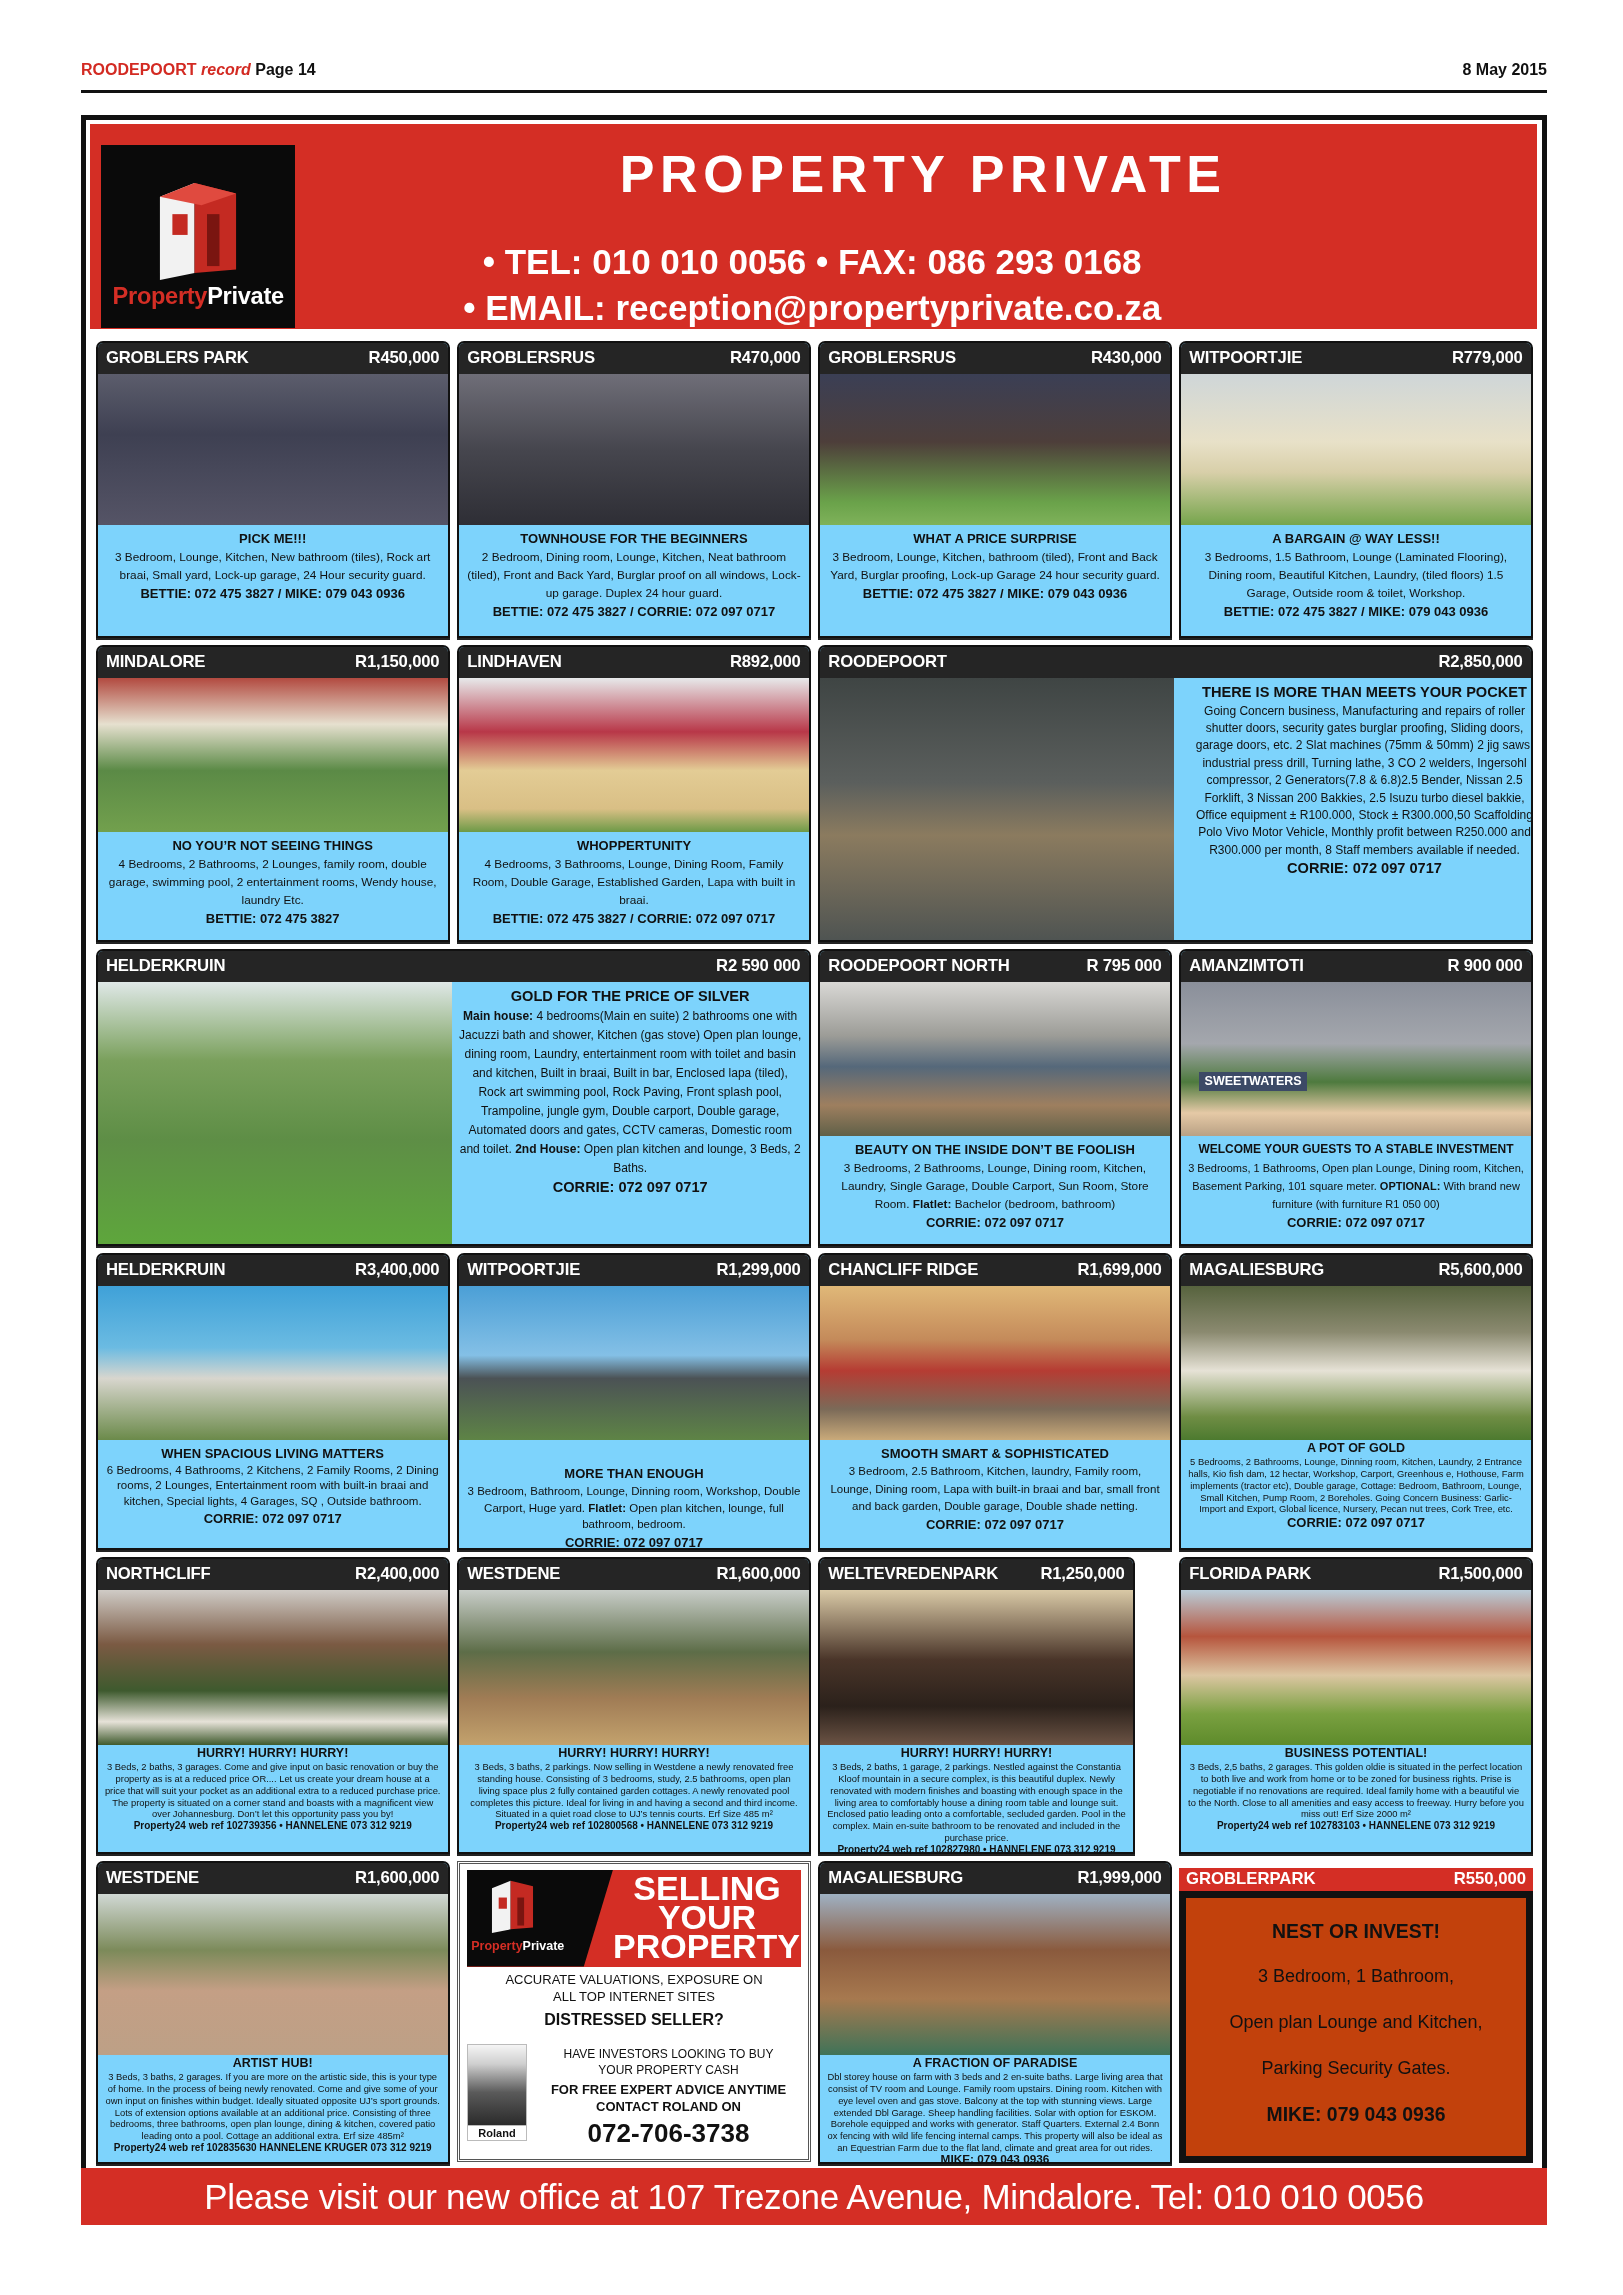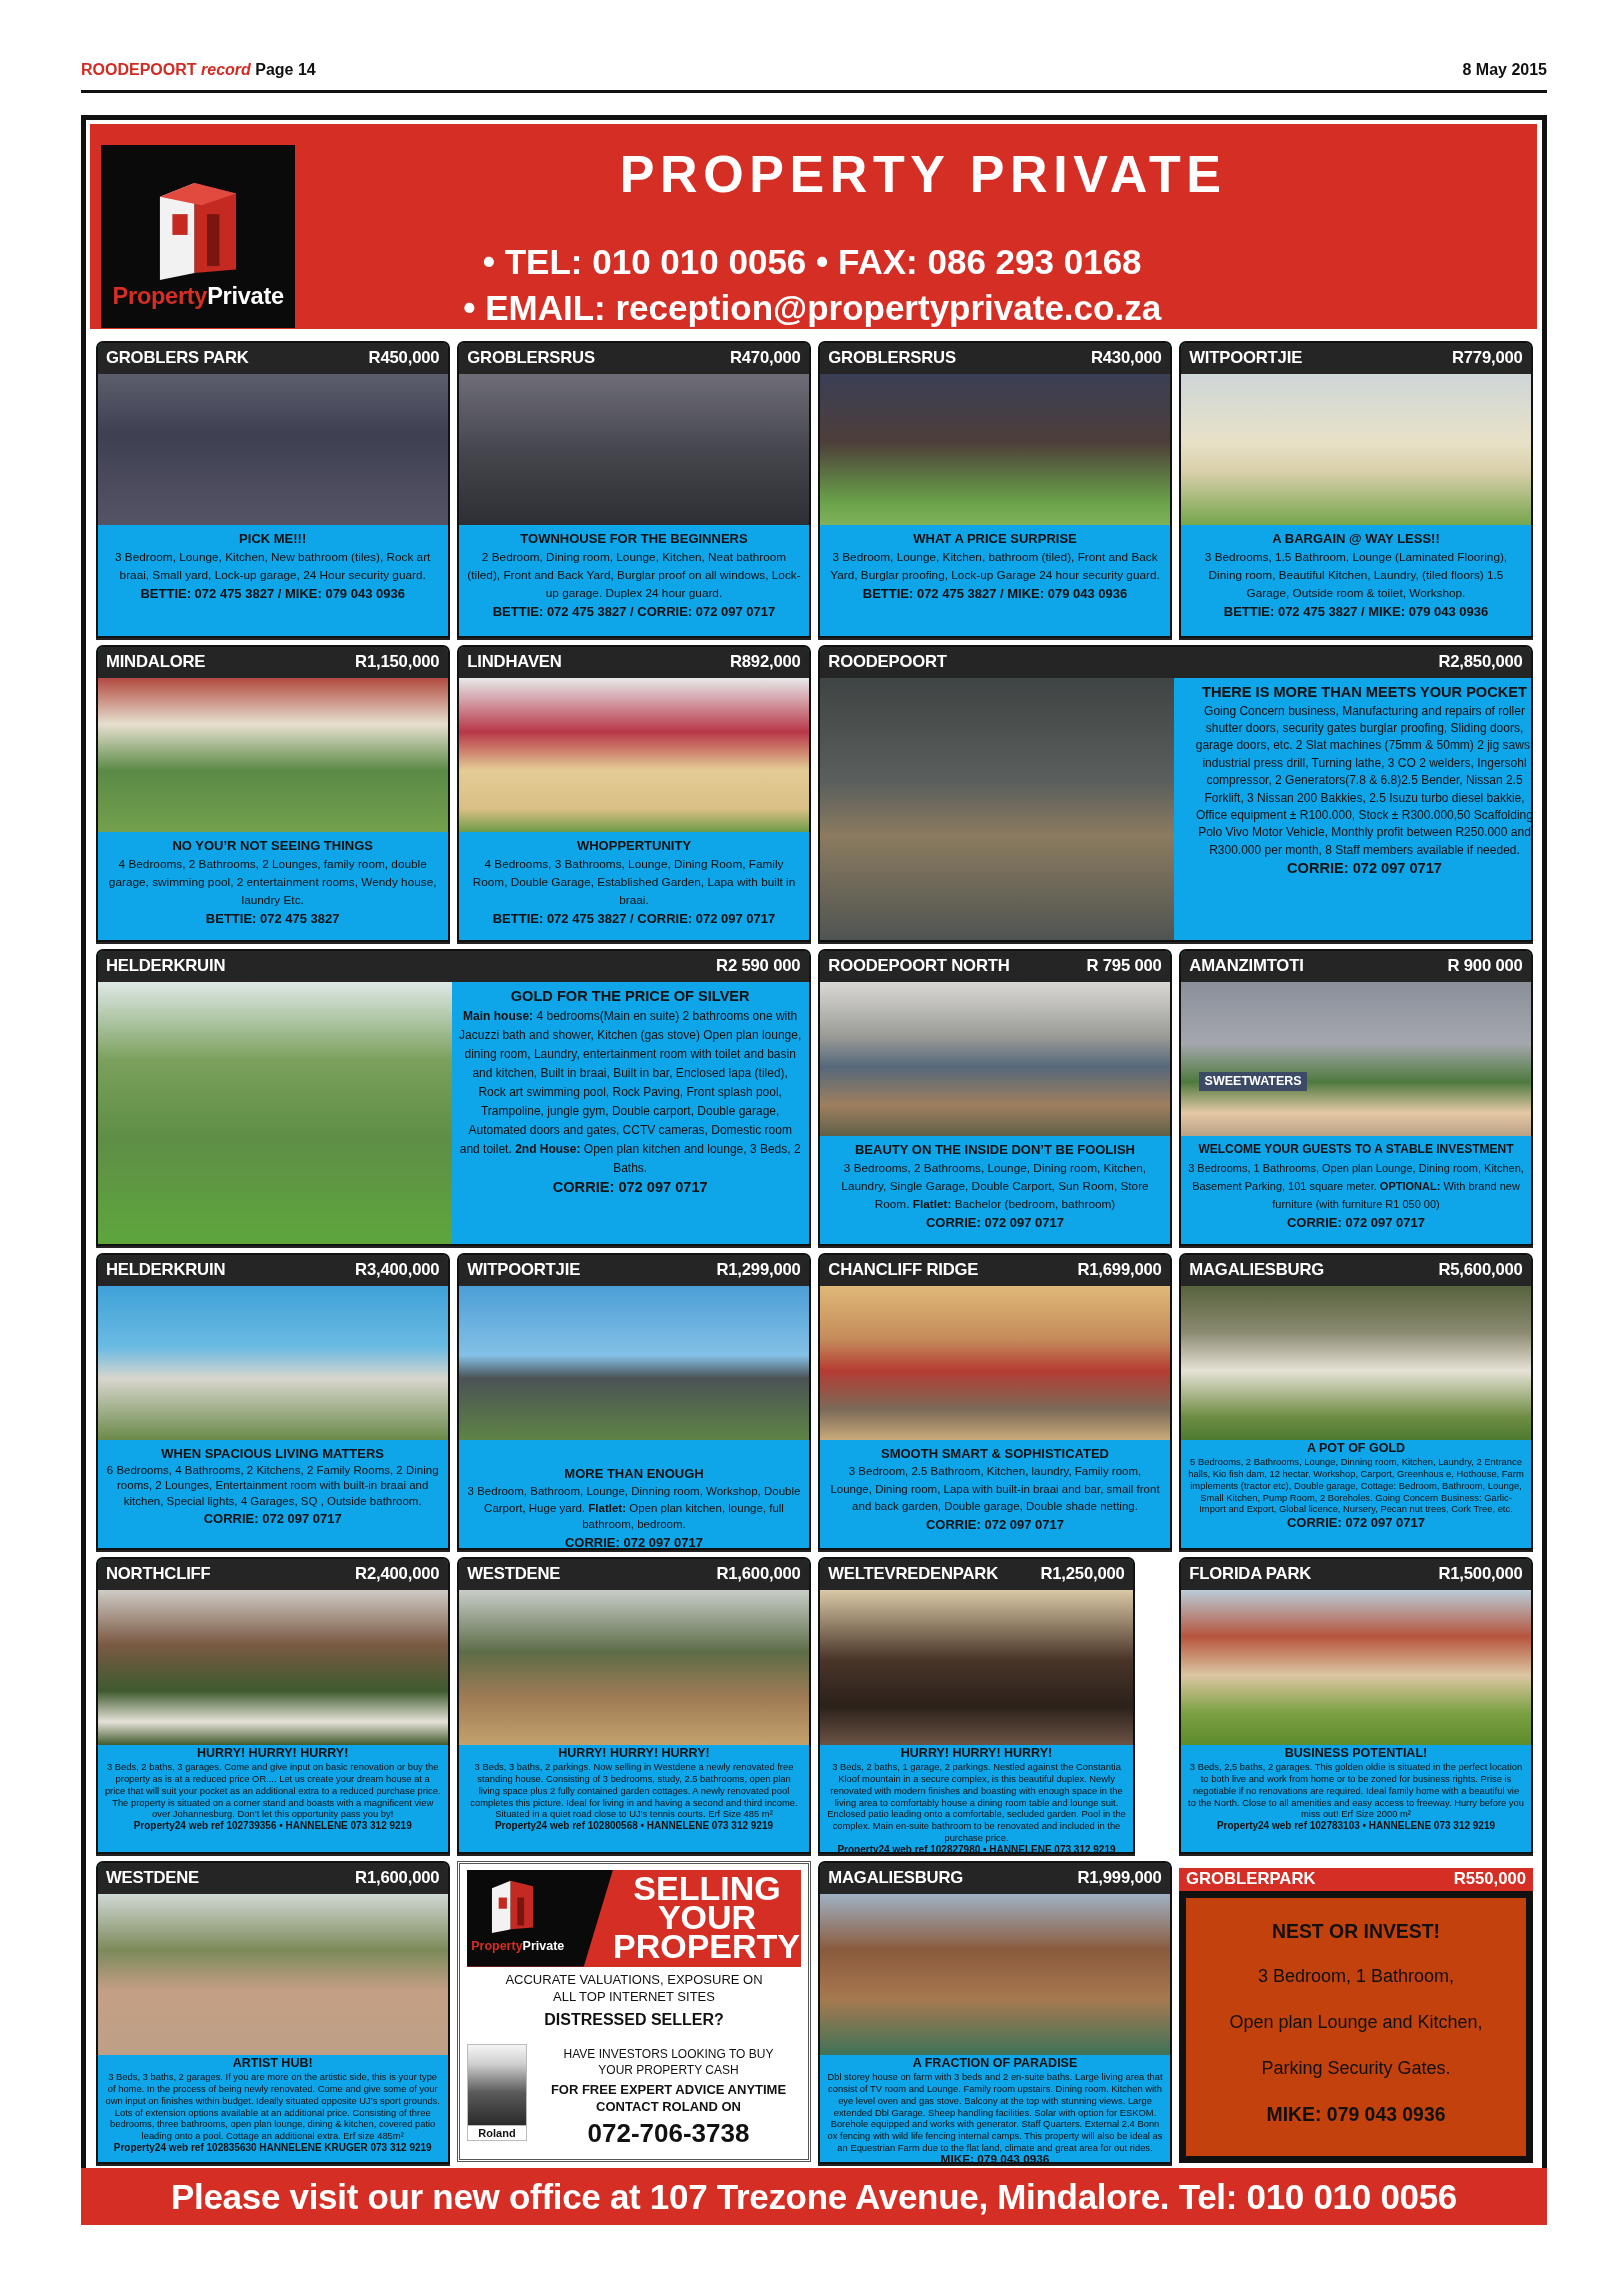--- a/index.html
+++ b/index.html
@@ -19,21 +19,21 @@
   .hero { position: absolute; left: 4.2px; top: 4.2px; width: 1447px; height: 205px; background: #d42e25; }
   .hero-logo { position: absolute; left: 11px; top: 21px; width: 194px; height: 183px; background: #0a0a0a; }
   .pp-mark { position: absolute; left: 52px; top: 31px; width: 90px; height: 104px; }
   .pp-word { position: absolute; left: 0; width: 100%; text-align: center; bottom: 18px; font-size: 23.6px; font-weight: bold; letter-spacing: -0.3px; }
   .pp-word .a { color: #d42e25; }
   .pp-word .b { color: #fff; }
   .hero-title { position: absolute; left: 229px; top: 19.4px; width: 1208px; text-align: center; font-size: 52px; font-weight: bold; color: #fff; letter-spacing: 5.6px; }
   .hero-line { position: absolute; left: 229px; width: 986px; text-align: center; font-size: 35px; font-weight: bold; color: #fff; }
   .hero-line.l1 { top: 118px; }
   .hero-line.l2 { top: 164px; }
-  .card { position: absolute; background: #0ea5e9; border: 2.1px solid #111; border-radius: 7px 7px 0 0; overflow: hidden; box-shadow: 0 2.1px 0 #222; }
+  .card { position: absolute; background: #7dd3fc; border: 2.1px solid #111; border-radius: 7px 7px 0 0; overflow: hidden; box-shadow: 0 2.1px 0 #222; }
   .card-head { height: 30.5px; background: #252525; color: #fff; font-weight: bold; font-size: 16.7px; display: flex; justify-content: space-between; align-items: center; padding: 0 8.3px; letter-spacing: -0.2px; }
   .photo { width: 100%; position: relative; }
   .card-body { text-align: center; padding: 4.2px 7px 0; font-size: 11.8px; line-height: 18px; }
   .card-title { font-weight: bold; font-size: 13px; line-height: 19.4px; }
   .contact { font-weight: bold; font-size: 13px; line-height: 19.4px; }
   .small .card-body { font-size: 9.4px; line-height: 11.8px; padding-top: 1.4px; }
   .small .card-title { font-size: 12.5px; line-height: 15.3px; }
   .small .contact { font-size: 10px; line-height: 12.5px; }
   .wide-photo { position: absolute; left: 0; top: 30.5px; }
   .wide-body { position: absolute; top: 30.5px; text-align: center; padding: 5.6px 7px; font-size: 13px; line-height: 19px; }
@@ -71,21 +71,21 @@
   .sell-pp .a { color: #d42e25; } .sell-pp .b { color: #fff; }
   .sell-head { position: absolute; left: 146px; right: 0; top: 4.2px; text-align: center; color: #fff; font-weight: bold; font-size: 34px; line-height: 29px; }
   .sell-l { position: absolute; left: 0; width: 100%; text-align: center; }
   .roland-photo { position: absolute; left: 7px; top: 180px; width: 60px; height: 97px; border: 1.4px solid #bbb; background: linear-gradient(180deg,#f5f5f5 0%,#cfcfcf 20%,#5a5a5a 50%,#151515 100%); }
   .roland-name { position: absolute; left: 0; bottom: 0; width: 100%; height: 15.3px; background: #fff; border-top: 1.4px solid #bbb; font-size: 11px; font-weight: bold; text-align: center; line-height: 14px; }
 
   .nest { position: absolute; border: 7px solid #111; background: #c2410c; }
   .nest-head { position: absolute; left: -7px; top: -30.5px; height: 23.6px; background: #d42e25; color: #fff; font-weight: bold; font-size: 16.7px; display: flex; justify-content: space-between; align-items: center; padding: 0 7px; }
   .nest-line { position: absolute; left: 0; width: 100%; text-align: center; font-size: 18px; }
 
-  .footer-banner { position: absolute; left: 81px; top: 2168px; width: 1466px; height: 57px; background: #d42e25; color: #fff; font-weight: bold; font-size: 35px; text-align: center; line-height: 57px; letter-spacing: -0.3px; }
+  .footer-banner { position: absolute; left: 81px; top: 2168px; width: 1466px; height: 57px; background: #d42e25; color: #fff; font-weight: normal; font-size: 35px; text-align: center; line-height: 57px; letter-spacing: -0.3px; }
 </style>
 </head>
 <body>
 
 <div class="masthead">
   <div class="mh-left">
     <span class="mh-paper">ROODEPOORT</span>
     <span class="mh-record">record</span>
     <span class="mh-page">Page 14</span>
   </div>

